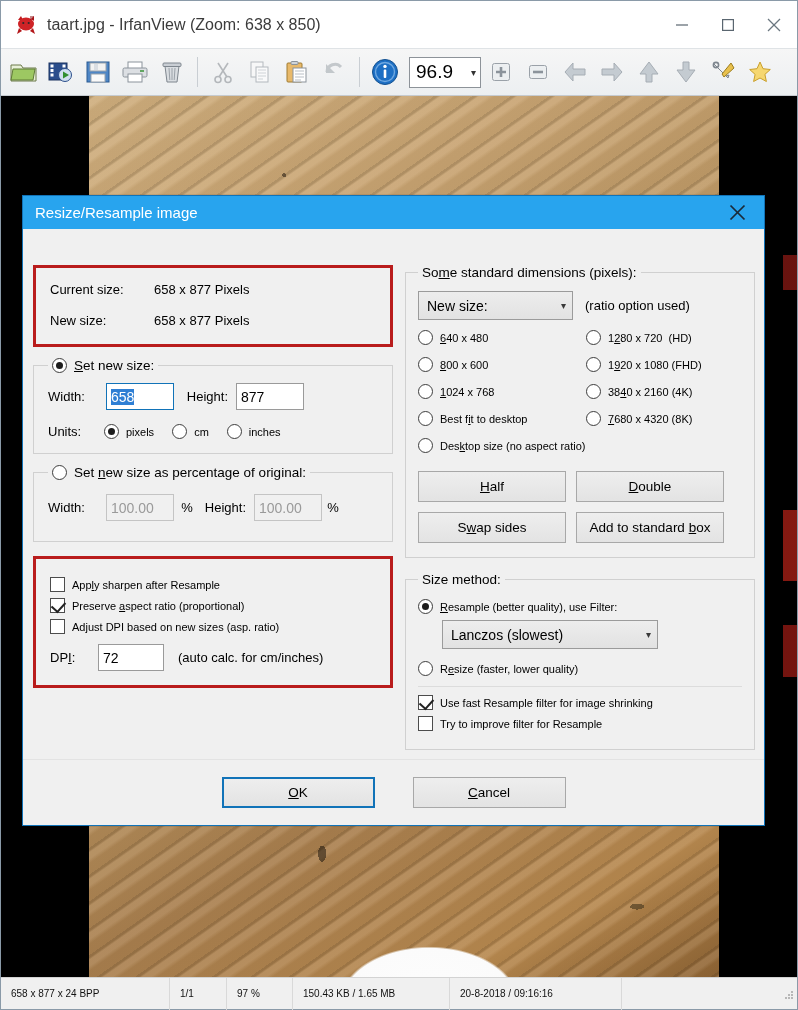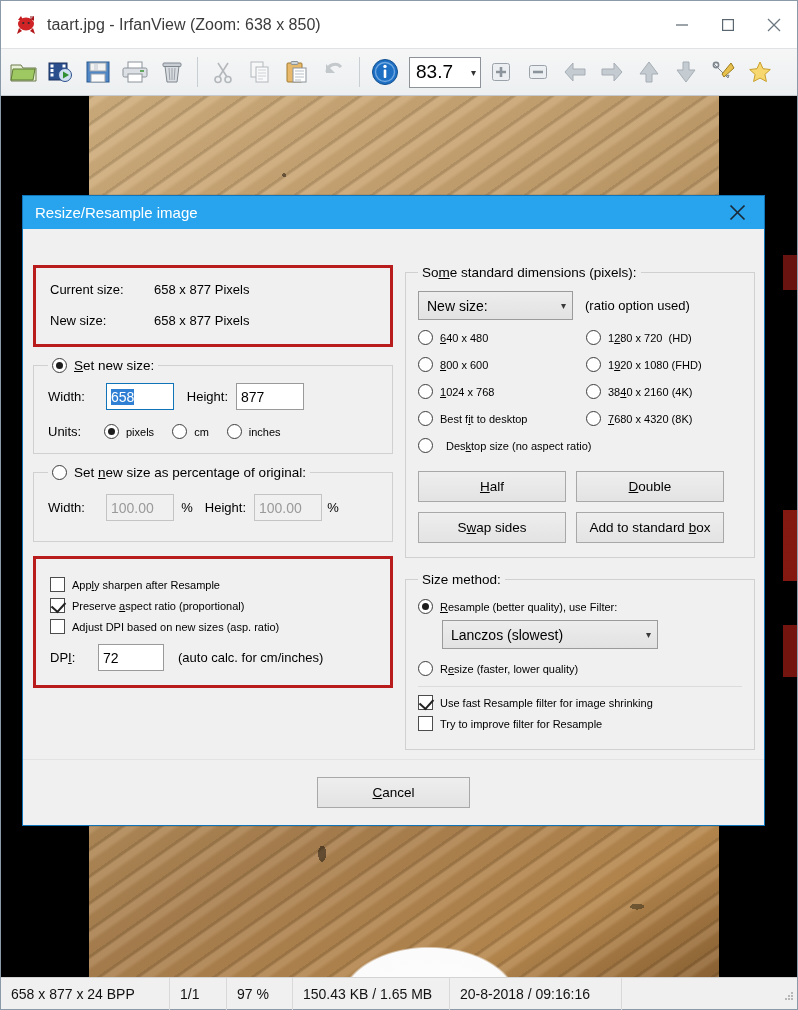--- a/index.html
+++ b/index.html
@@ -105,21 +105,21 @@
     opacity:.95;
   }
   .scrollbar-v {
     position:absolute; right:0; top:0; width:0px; height:100%;
   }
 
   
   .statusbar {
     flex:0 0 32px; height:32px;
     background:#f0f0f0; border-top:1px solid #d3d3d3;
-    display:flex; align-items:center; font-size:14px; color:#111;
+    display:flex; align-items:center; font-size:10px; color:#111;
   }
   .sb-cell {
     height:32px; display:flex; align-items:center;
     padding:0 10px; border-right:1px solid #d9d9d9; white-space:nowrap;
   }
   .sb-cell.c1 { width:169px; }
   .sb-cell.c2 { width:57px; }
   .sb-cell.c3 { width:66px; }
   .sb-cell.c4 { width:157px; }
   .sb-cell.c5 { width:172px; }
@@ -352,21 +352,21 @@
     <div class="tb-btn">
       <svg width="28" height="28" viewBox="0 0 28 28">
         <circle cx="14" cy="14" r="12.5" fill="#1d6fc4" stroke="#12508f"></circle>
         <circle cx="14" cy="14" r="9.5" fill="none" stroke="#6fa8e0" stroke-width="1.4"></circle>
         <rect x="12.7" y="11.5" width="2.6" height="8.5" rx="1" fill="#fff"></rect>
         <circle cx="14" cy="8.4" r="1.7" fill="#fff"></circle>
       </svg>
     </div>
 
     <div class="zoom-box">
-      <span>83.7</span>
+      <span>96.9</span>
       <span class="cv">▾</span>
     </div>
 
     <div class="tb-btn">
       <svg width="22" height="22" viewBox="0 0 22 22">
         <rect x="2.5" y="2.5" width="17" height="17" rx="2" fill="#eceff1" stroke="#9aa1a8"></rect>
         <path d="M11 6v10M6 11h10" stroke="#8b939b" stroke-width="2.6"></path>
       </svg>
     </div>
     <div class="tb-btn">
@@ -574,21 +574,21 @@
             <label>38<u>4</u>0 x 2160 (4K)</label>
           </div>
           <div class="opt">
             <span class="radio"></span>
             <label>Best f<u>i</u>t to desktop</label>
           </div>
           <div class="opt">
             <span class="radio"></span>
             <label><u>7</u>680 x 4320 (8K)</label>
           </div>
-          <div class="opt" style="grid-column:1 / span 2;gap:6px;">
+          <div class="opt" style="grid-column:1 / span 2;">
             <span class="radio"></span>
             <label>Des<u>k</u>top size (no aspect ratio)</label>
           </div>
         </div>
 
         <div class="btn-grid">
           <div class="btn">
               <span><u>H</u>alf</span>
             </div>
           <div class="btn">
@@ -628,18 +628,21 @@
           <label>Use fast Resample filter for image shrinking</label>
         </div>
         <div class="opt">
           <span class="checkbox"></span>
           <label>Try to improve filter for Resample</label>
         </div>
       </fieldset>
     </div>
 
     <div class="dlg-footer">
+      <div class="btn primary" style="width:153px;">
+          <span><u>O</u>K</span>
+        </div>
       <div class="btn" style="width:153px;">
           <span><u>C</u>ancel</span>
         </div>
     </div>
   </div>
 </div>
 
 </body></html>

